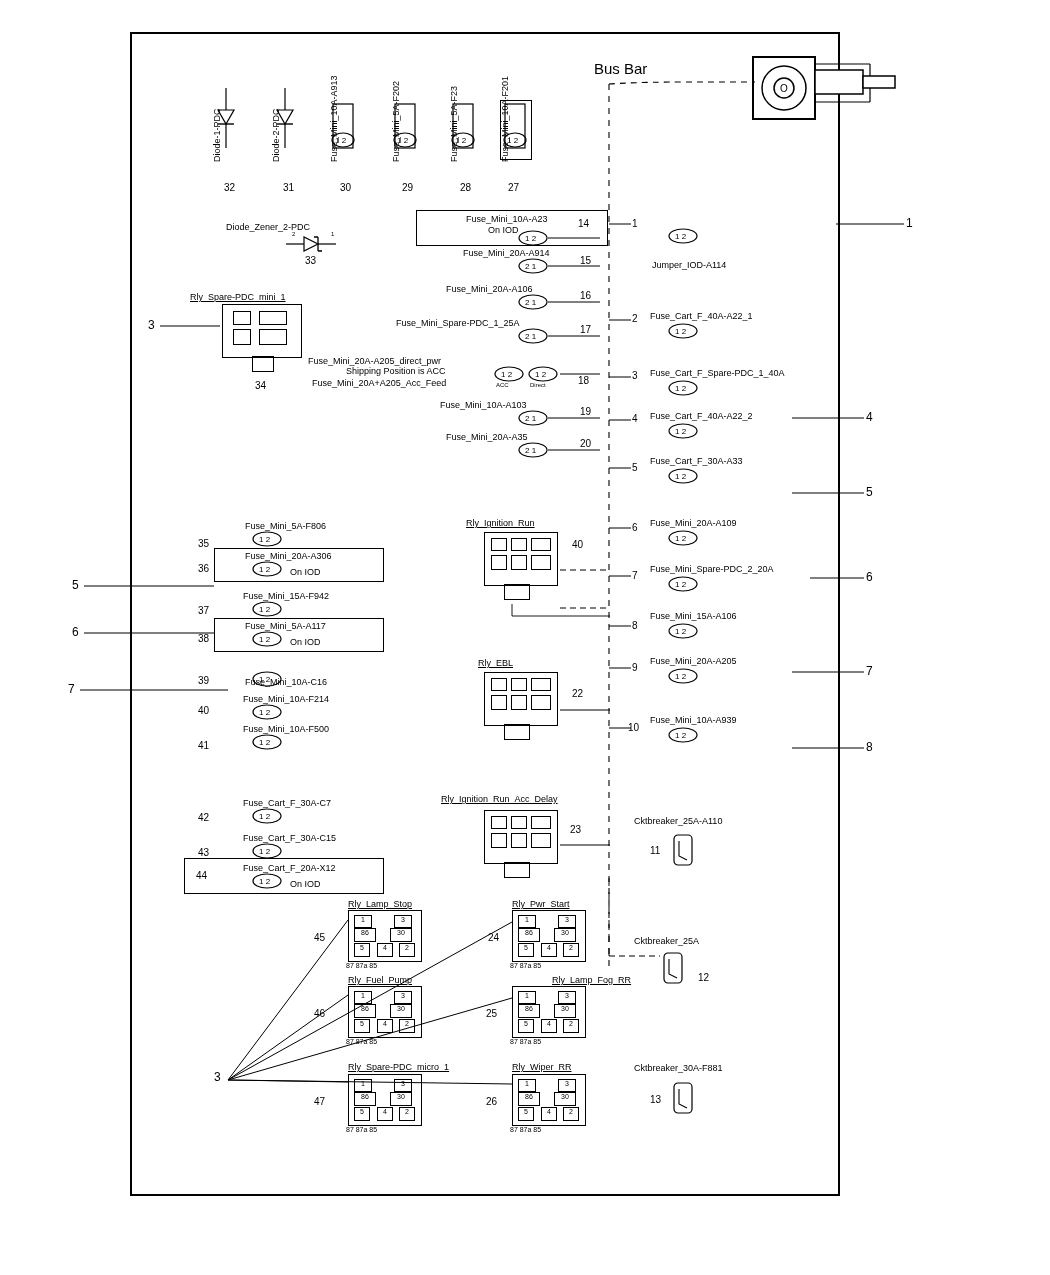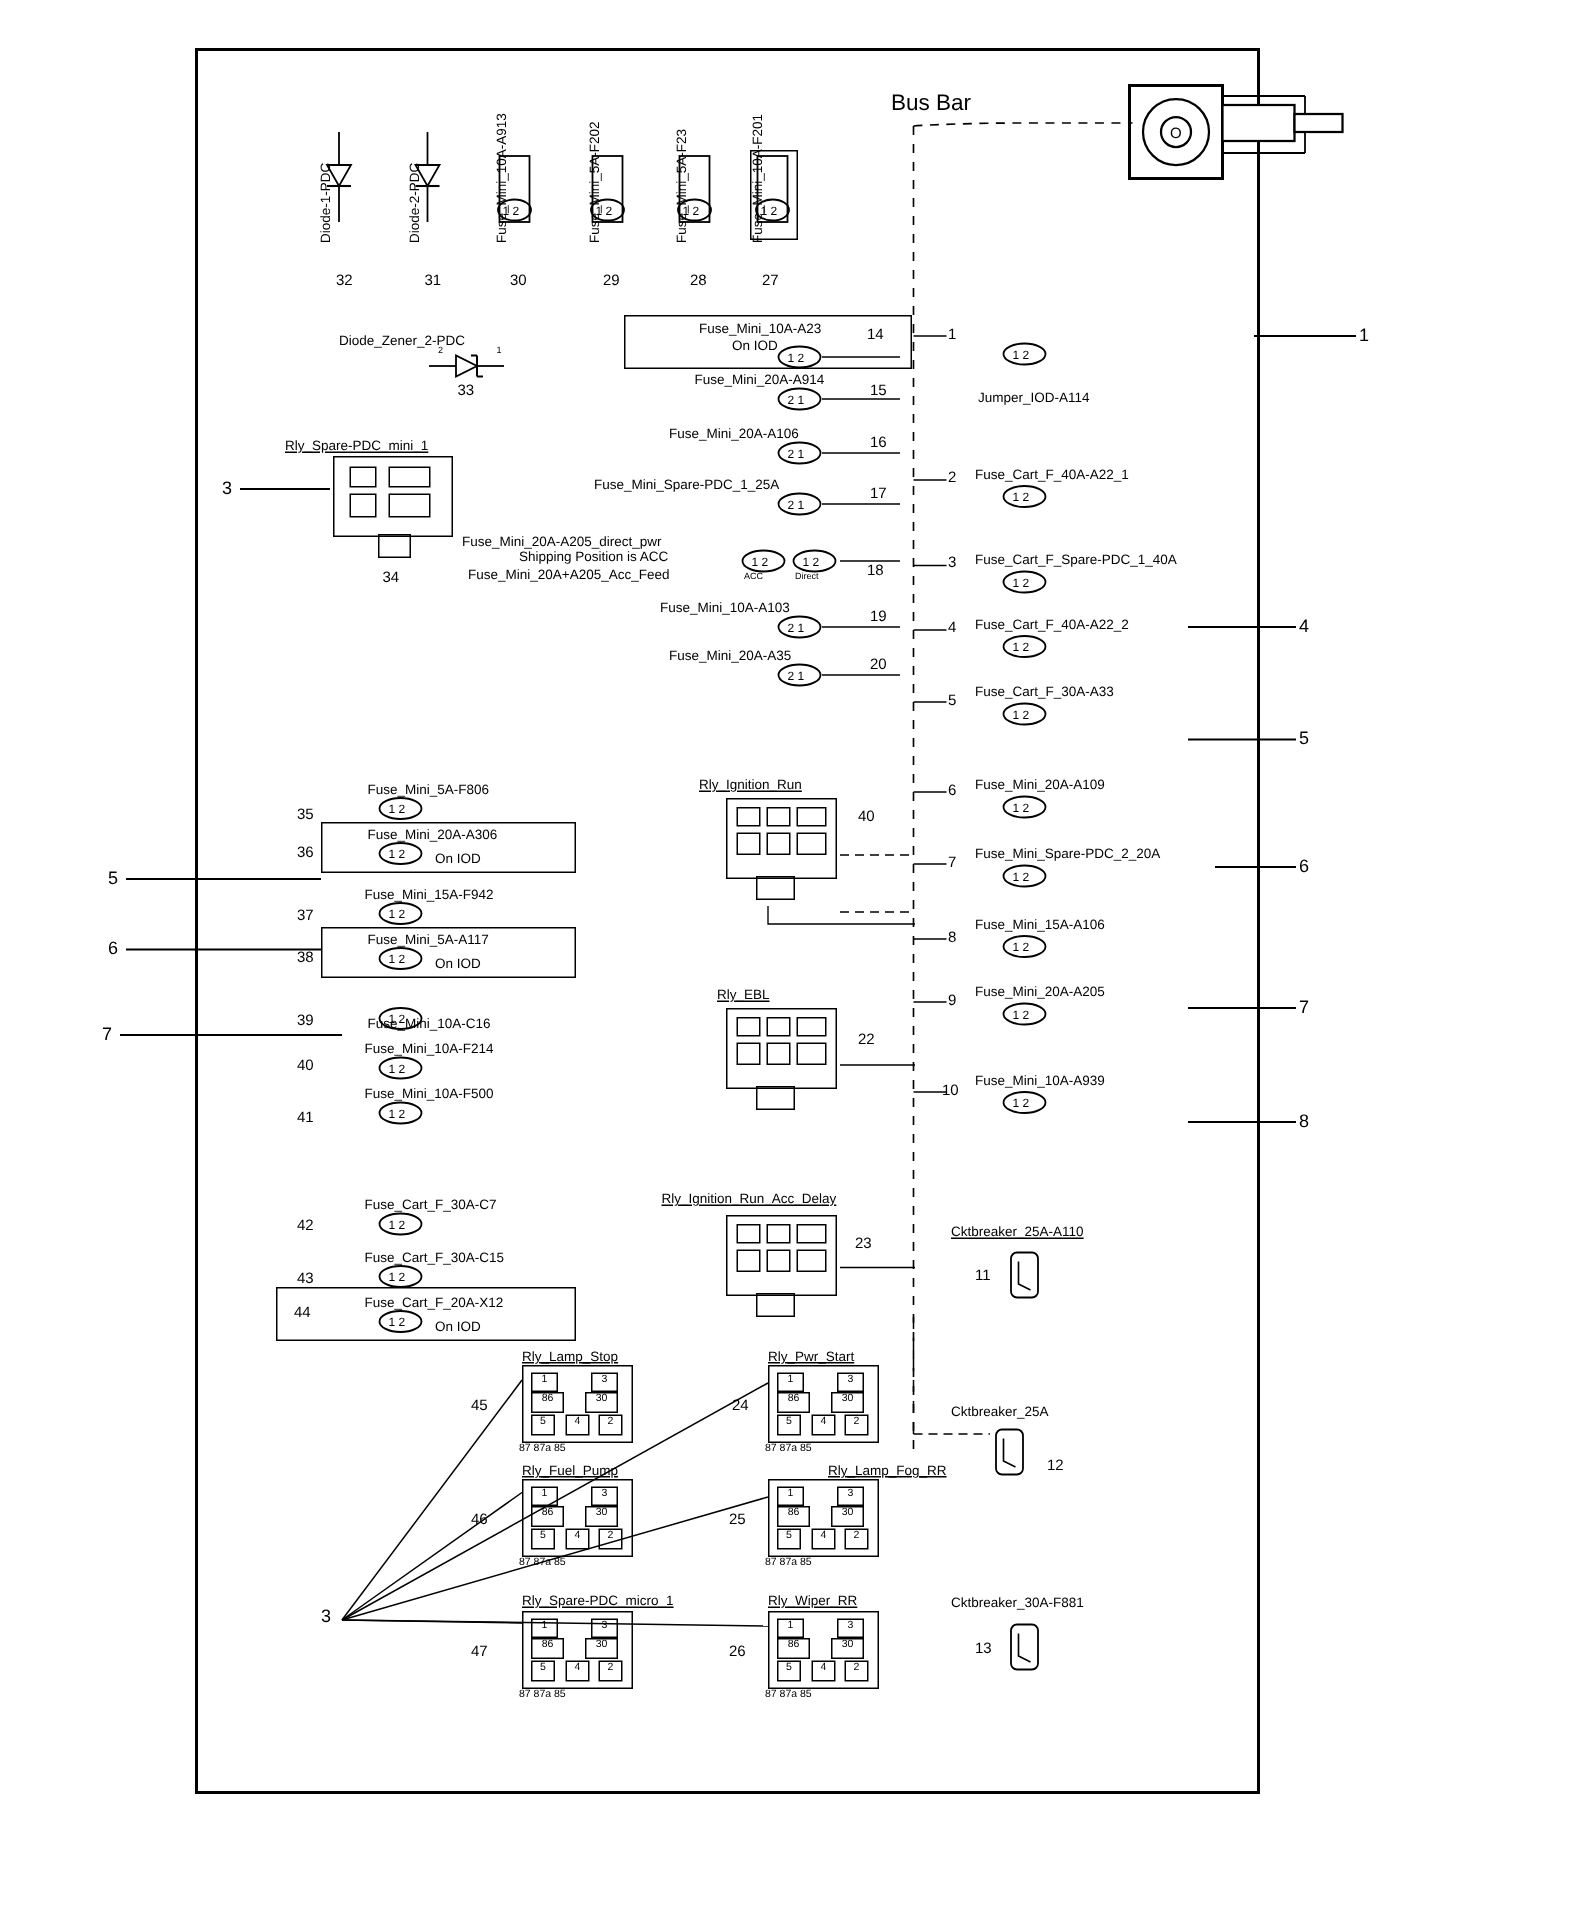--- a/index.html
+++ b/index.html
@@ -527,21 +527,21 @@
   <div class="abs" style="left:510px;top:560px;">
     <svg width="110" height="300">
       <path d="M50,10 L100,10" stroke="#000" stroke-width="1" stroke-dasharray="6,4" fill="none"></path>
       <path d="M50,48 L100,48" stroke="#000" stroke-width="1" stroke-dasharray="6,4" fill="none"></path>
       <path d="M2,44 L2,56 L100,56" stroke="#000" stroke-width="0.9" fill="none"></path>
       <path d="M50,150 L100,150" stroke="#000" stroke-width="1" fill="none"></path>
       <path d="M50,285 L100,285" stroke="#000" stroke-width="1" fill="none"></path>
     </svg>
   </div>
 
-  <div class="abs lbl" style="left:634px;top:816px;text-decoration:underline;">Cktbreaker_25A-A110</div>
+  <div class="abs lbl" style="left:634px;top:816px;">Cktbreaker_25A-A110</div>
   <div class="abs num" style="left:650px;top:845px;">11</div>
   <div class="abs" style="left:672px;top:834px;">
     <svg width="24" height="34">
       <rect x="2" y="1" width="18" height="30" rx="4" fill="none" stroke="#000" stroke-width="1.2"></rect>
       <path d="M7,7 L7,22 L15,26" stroke="#000" stroke-width="1.1" fill="none"></path>
     </svg>
   </div>
 
   <div class="abs lbl" style="left:634px;top:936px;">Cktbreaker_25A</div>
   <div class="abs num" style="left:698px;top:972px;">12</div>

